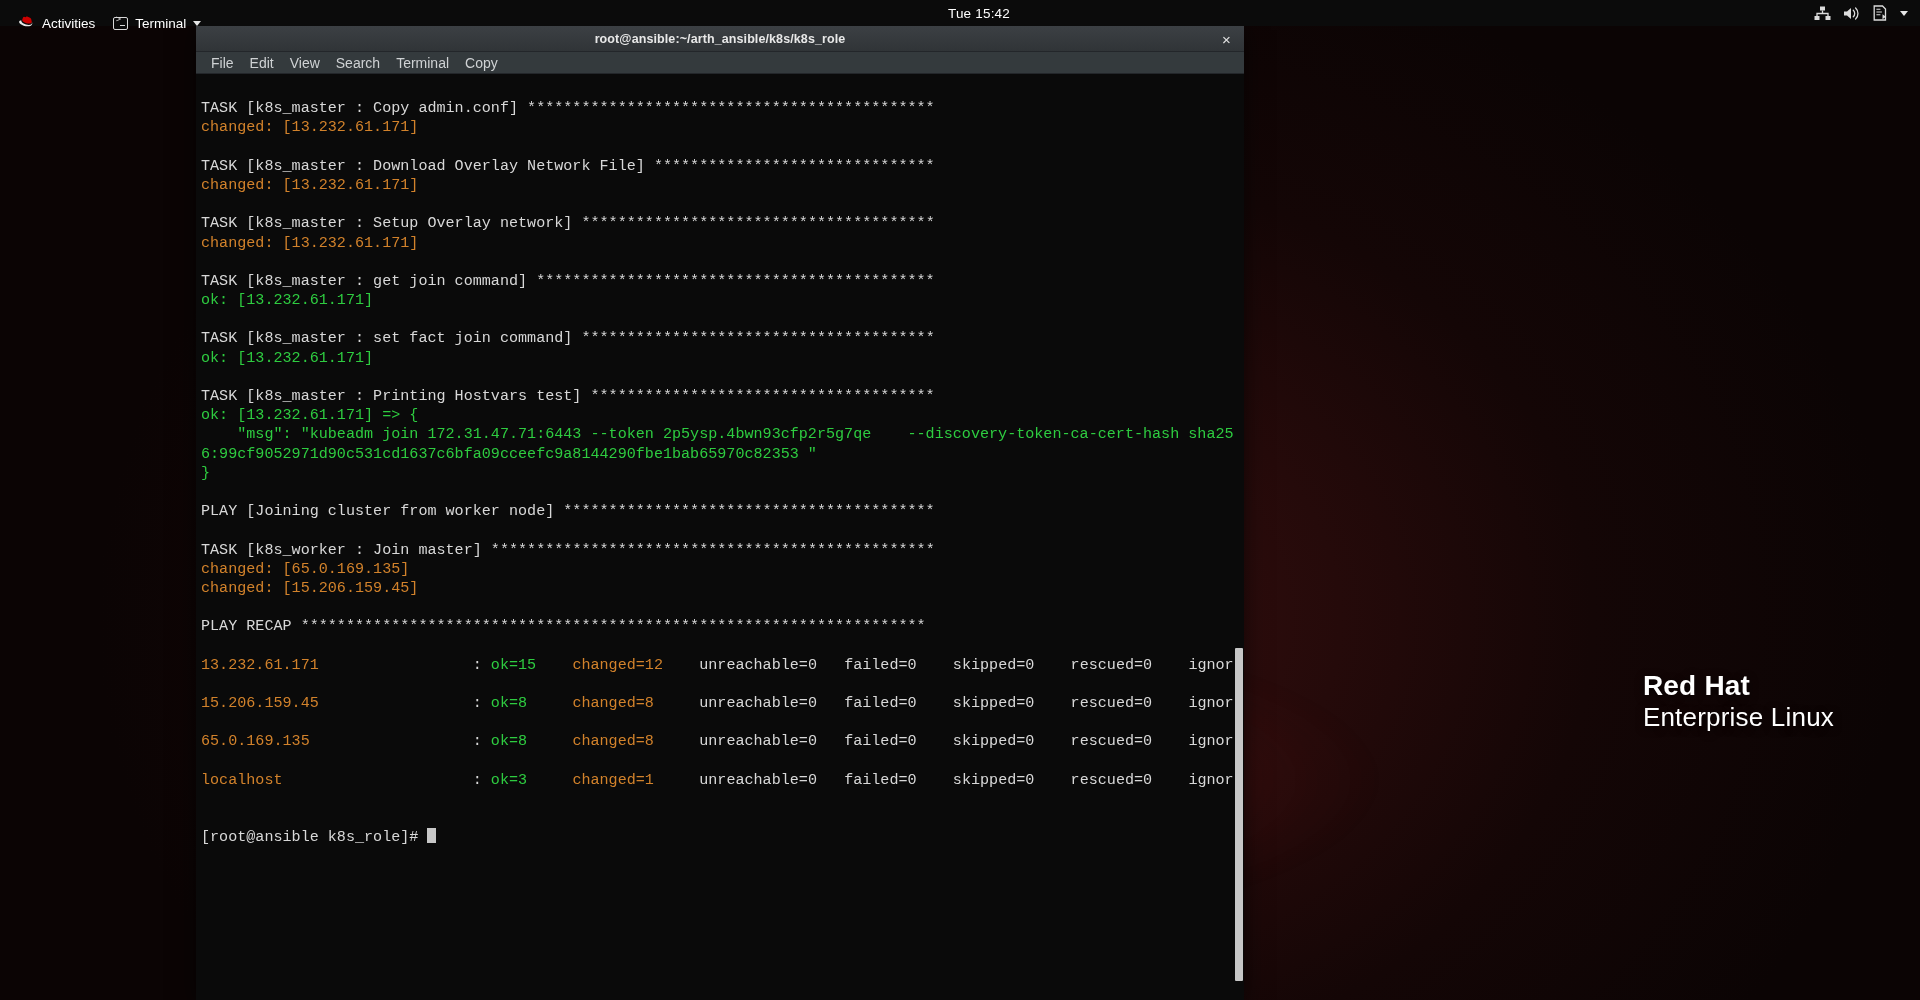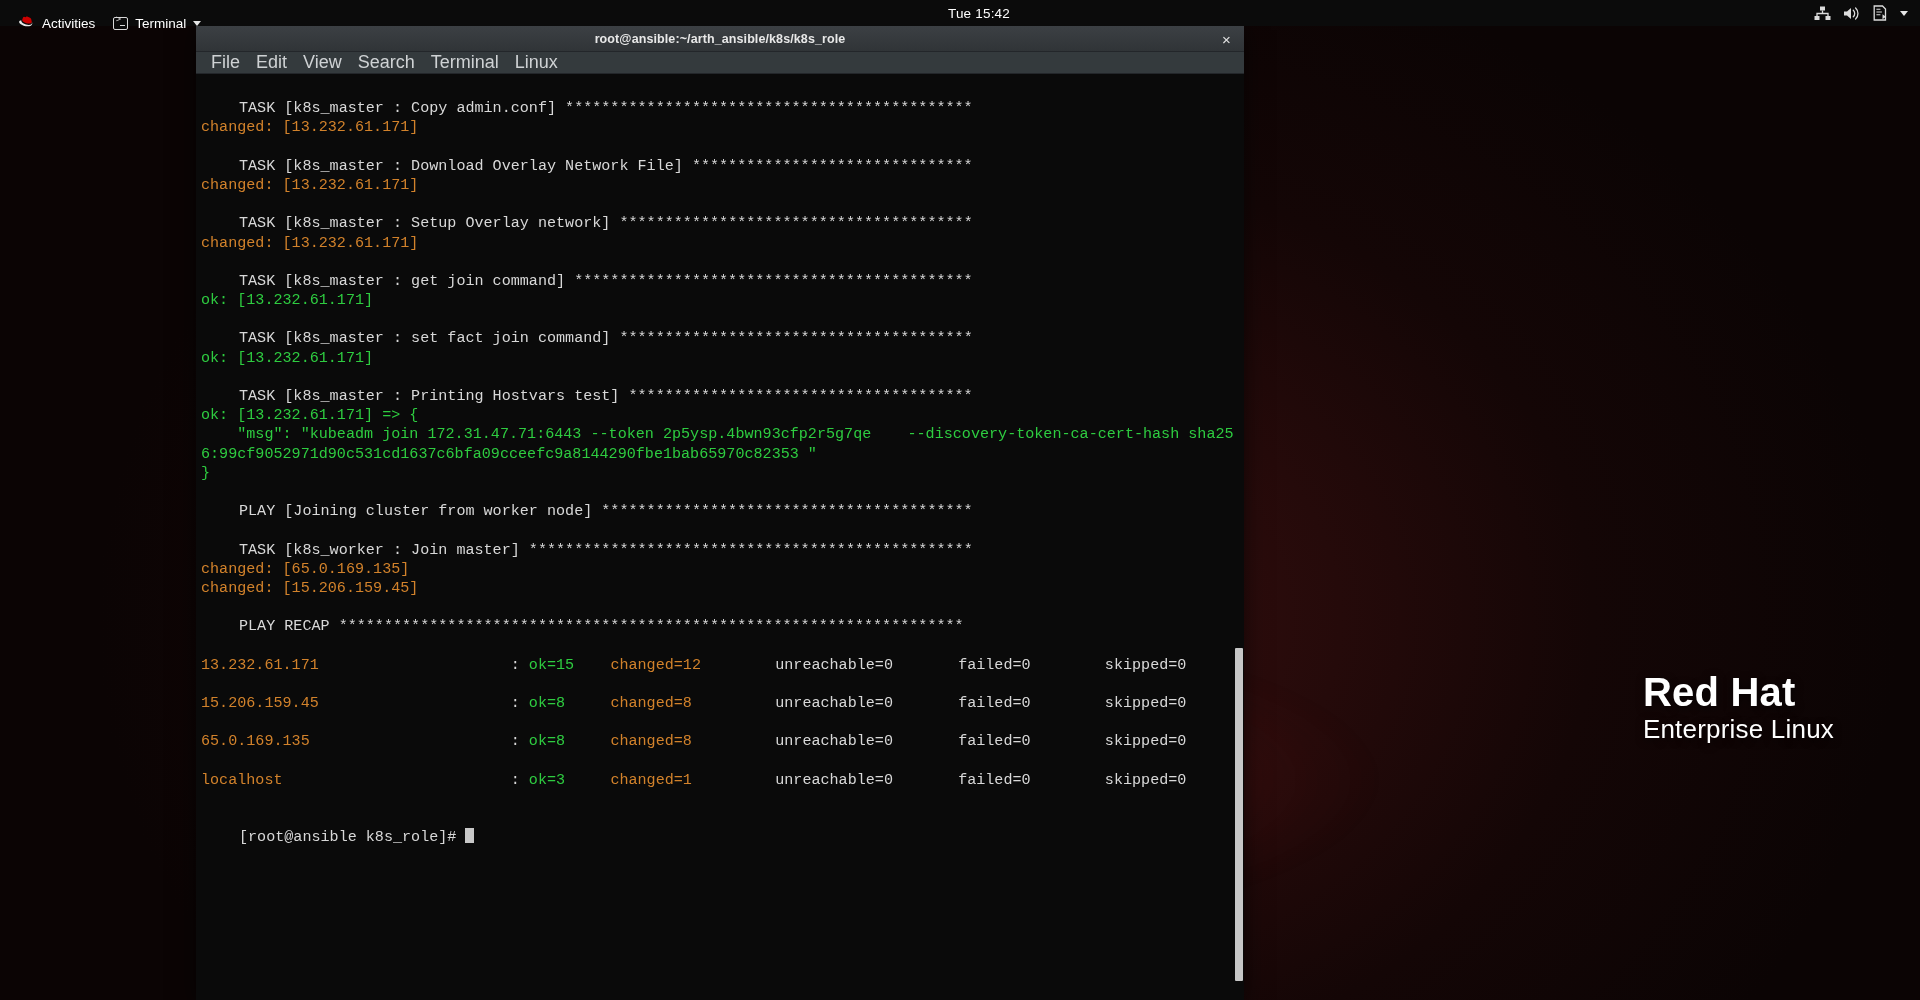--- a/index.html
+++ b/index.html
@@ -115,21 +115,21 @@
   }
 
   #menubar {
     height:22px; flex:0 0 22px;
     background:#343a3d;
     display:flex; align-items:center;
     padding-left:8px; gap:2px;
     border-bottom:1px solid #23262a;
   }
   .menu-item {
-    font-size:18px; color:#cfd2d4;
+    font-size:14px; color:#cfd2d4;
     padding:2px 7px; border-radius:3px; cursor:default;
     font-family:"Liberation Sans", sans-serif;
   }
 
   #term-area {
     flex:1 1 auto;
     background:#0a0a0a;
     position:relative;
     overflow:hidden;
     display:flex;
@@ -139,21 +139,21 @@
     padding:6px 0 0 5px;
     font-family:"Liberation Mono", monospace;
     font-size:15.1px;
     line-height:19.2px;
     color:#d6d6d6;
     white-space:pre;
     letter-spacing:0px;
     overflow:hidden;
   }
   #term-text .ln { display:block; height:19.2px; }
-  .c-white  { color:#d8d8d8;margin-left:38px; }
+  .c-white  { color:#d8d8d8; }
   .c-green  { color:#2ecc40; }
   .c-orange { color:#d2822b; }
   .c-star   { color:#d8d8d8; }
 
   
   #term-scroll {
     flex:0 0 10px;
     background:#0a0a0a;
     position:relative;
   }
@@ -167,21 +167,21 @@
   
   #rhel-brand {
     position:absolute;
     right:86px; top:672px;
     text-align:left;
     color:#ffffff;
     z-index:5;
     line-height:1.0;
     text-shadow:0 2px 8px rgba(0,0,0,.7);
   }
-  #rhel-brand .l1 { font-size:40px; font-weight:bold; letter-spacing:.2px; }
+  #rhel-brand .l1 { font-size:28px; font-weight:bold; letter-spacing:.2px; }
   #rhel-brand .l2 { font-size:26px; font-weight:300; letter-spacing:.2px; margin-top:4px; }
 </style>
 </head>
 <body>
 
 <div id="desktop">
   <div id="wallpaper-shield"></div>
   <div id="wallpaper-glow"></div>
 </div>
 
@@ -236,21 +236,21 @@
     <div class="title">root@ansible:~/arth_ansible/k8s/k8s_role</div>
     <div id="close-btn">×</div>
   </div>
 
   <div id="menubar">
     <div class="menu-item">File</div>
     <div class="menu-item">Edit</div>
     <div class="menu-item">View</div>
     <div class="menu-item">Search</div>
     <div class="menu-item">Terminal</div>
-    <div class="menu-item">Linux</div>
+    <div class="menu-item">Copy</div>
   </div>
 
   <div id="term-area">
     <div id="term-text"><span class="ln">&nbsp;</span><span class="ln"><span class="c-white">TASK [k8s_master : Copy admin.conf] </span><span class="c-star">*********************************************</span></span><span class="ln"><span class="c-orange">changed: [13.232.61.171]</span></span><span class="ln">&nbsp;</span><span class="ln"><span class="c-white">TASK [k8s_master : Download Overlay Network File] </span><span class="c-star">*******************************</span></span><span class="ln"><span class="c-orange">changed: [13.232.61.171]</span></span><span class="ln">&nbsp;</span><span class="ln"><span class="c-white">TASK [k8s_master : Setup Overlay network] </span><span class="c-star">***************************************</span></span><span class="ln"><span class="c-orange">changed: [13.232.61.171]</span></span><span class="ln">&nbsp;</span><span class="ln"><span class="c-white">TASK [k8s_master : get join command] </span><span class="c-star">********************************************</span></span><span class="ln"><span class="c-green">ok: [13.232.61.171]</span></span><span class="ln">&nbsp;</span><span class="ln"><span class="c-white">TASK [k8s_master : set fact join command] </span><span class="c-star">***************************************</span></span><span class="ln"><span class="c-green">ok: [13.232.61.171]</span></span><span class="ln">&nbsp;</span><span class="ln"><span class="c-white">TASK [k8s_master : Printing Hostvars test] </span><span class="c-star">**************************************</span></span><span class="ln"><span class="c-green">ok: [13.232.61.171] =&gt; {</span></span><span class="ln"><span class="c-green">    "msg": "kubeadm join 172.31.47.71:6443 --token 2p5ysp.4bwn93cfp2r5g7qe    --discovery-token-ca-cert-hash sha25</span></span><span class="ln"><span class="c-green">6:99cf9052971d90c531cd1637c6bfa09cceefc9a8144290fbe1bab65970c82353 "</span></span><span class="ln"><span class="c-green">}</span></span><span class="ln">&nbsp;</span><span class="ln"><span class="c-white">PLAY [Joining cluster from worker node] </span><span class="c-star">*****************************************</span></span><span class="ln">&nbsp;</span><span class="ln"><span class="c-white">TASK [k8s_worker : Join master] </span><span class="c-star">*************************************************</span></span><span class="ln"><span class="c-orange">changed: [65.0.169.135]</span></span><span class="ln"><span class="c-orange">changed: [15.206.159.45]</span></span><span class="ln">&nbsp;</span><span class="ln"><span class="c-white">PLAY RECAP </span><span class="c-star">*********************************************************************</span></span><span class="ln">&nbsp;</span><span class="ln"><span class="c-orange">13.232.61.171                 </span><span class="c-white">: </span><span class="c-green">ok=15    </span><span class="c-orange">changed=12    </span><span class="c-white">unreachable=0   </span><span class="c-white">failed=0    </span><span class="c-white">skipped=0    </span><span class="c-white">rescued=0    </span><span class="c-white">ignored=0</span></span><span class="ln">&nbsp;</span><span class="ln"><span class="c-orange">15.206.159.45                 </span><span class="c-white">: </span><span class="c-green">ok=8     </span><span class="c-orange">changed=8     </span><span class="c-white">unreachable=0   </span><span class="c-white">failed=0    </span><span class="c-white">skipped=0    </span><span class="c-white">rescued=0    </span><span class="c-white">ignored=0</span></span><span class="ln">&nbsp;</span><span class="ln"><span class="c-orange">65.0.169.135                  </span><span class="c-white">: </span><span class="c-green">ok=8     </span><span class="c-orange">changed=8     </span><span class="c-white">unreachable=0   </span><span class="c-white">failed=0    </span><span class="c-white">skipped=0    </span><span class="c-white">rescued=0    </span><span class="c-white">ignored=0</span></span><span class="ln">&nbsp;</span><span class="ln"><span class="c-orange">localhost                     </span><span class="c-white">: </span><span class="c-green">ok=3     </span><span class="c-orange">changed=1     </span><span class="c-white">unreachable=0   </span><span class="c-white">failed=0    </span><span class="c-white">skipped=0    </span><span class="c-white">rescued=0    </span><span class="c-white">ignored=0</span></span><span class="ln">&nbsp;</span><span class="ln">&nbsp;</span><span class="ln"><span class="c-white">[root@ansible k8s_role]# </span><span style="display: inline-block; width: 9px; height: 15px; background: rgb(200, 200, 200); vertical-align: -2px;"></span></span></div>
     <div id="term-scroll">
       <div id="term-thumb"></div>
     </div>
   </div>
 
 </div>

